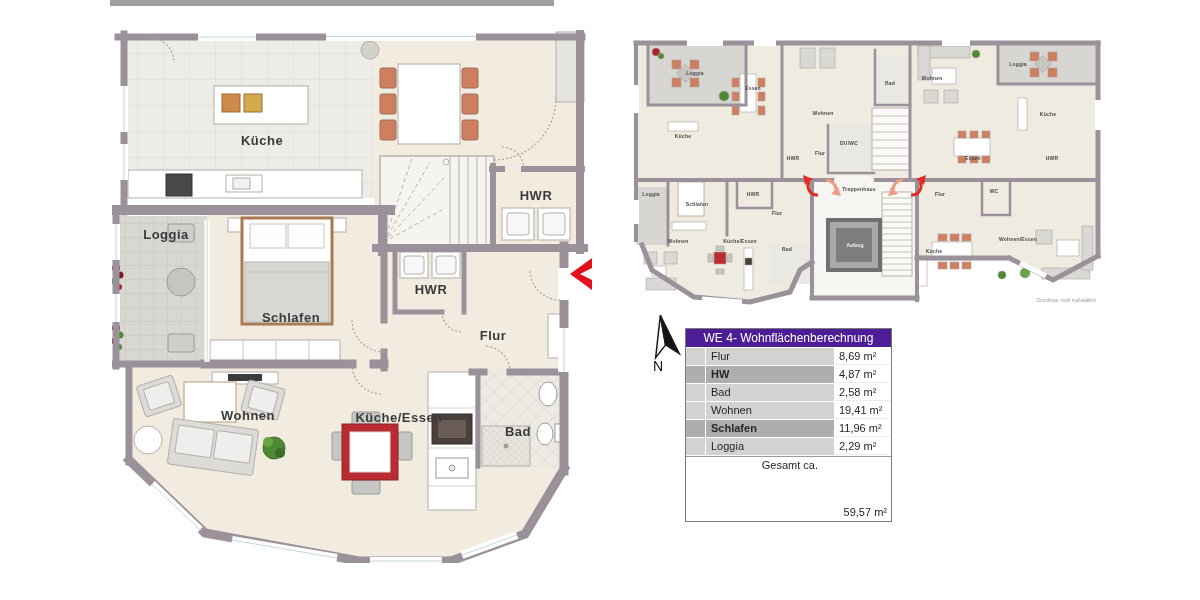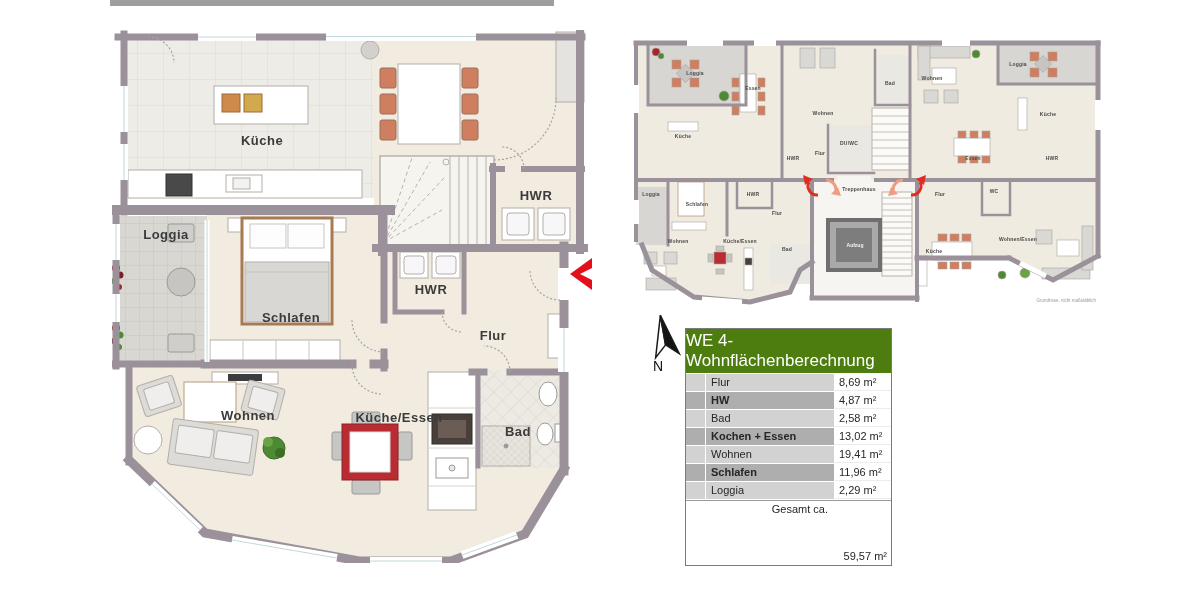--- a/index.html
+++ b/index.html
@@ -8,27 +8,27 @@
   .abs{position:absolute;}
   #top-bar{left:110px;top:0;width:444px;height:6px;background:#9e9e9e;}
   svg text{font-family:"Liberation Sans", sans-serif;}
   .room-label{font-size:13px;font-weight:600;fill:#3b3b3b;letter-spacing:.5px;}
   .ov-label{font-size:5px;font-weight:600;fill:#4a4a4a;letter-spacing:.2px;}
   .ov-label-light{font-size:5px;font-weight:600;fill:#f2f2f2;}
   .ov-caption{font-size:4.5px;fill:#9a9a9a;}
   
   #area-table{left:685px;top:328px;width:205px;border:1px solid #7a7a7a;background:#fff;
               font-size:11px;color:#262626;}
-  #area-table .thead{background:#4d7c0f;color:#fff;text-align:left;padding:2px 0;font-size:17px;}
+  #area-table .thead{background:#4c1d95;color:#fff;text-align:center;padding:2px 0;font-size:12px;}
   .trow{display:flex;gap:1px;margin-top:1px;line-height:14px;}
   .trow .c0{width:19px;}
   .trow .c1{flex:1;padding:1px 5px;}
   .trow .c2{width:48px;text-align:left;background:#fff;padding:1px 4px;border-bottom:1px solid #ececec;}
   .rl{background:#d2d2d2;} .rd{background:#aeaeae;font-weight:bold;}
-  .trow-total{display:flex;gap:1px;margin-top:1px;line-height:15px;border-top:1px solid #9a9a9a;justify-content:flex-end;}
+  .trow-total{display:flex;gap:11px;margin-top:1px;line-height:15px;border-top:1px solid #9a9a9a;justify-content:flex-end;}
   .trow-total .c01{flex:1;text-align:right;padding:1px 6px;background:#fff;}
   .trow-total .c2{width:48px;text-align:right;background:#fff;padding:1px 4px;margin-top:47px;}
 </style>
 </head>
 <body>
 
 <div id="top-bar" class="abs"></div>
 
 <svg class="abs" style="left:112px;top:28px" width="495" height="535" viewBox="0 0 495 535">
   <defs>
@@ -437,25 +437,20 @@
     <div class="c0 rd"></div>
     <div class="c1 rd">HW</div>
     <div class="c2">4,87 m²</div>
   </div>
   <div class="trow">
     <div class="c0 rl"></div>
     <div class="c1 rl">Bad</div>
     <div class="c2">2,58 m²</div>
   </div>
   <div class="trow">
-    <div class="c0 rd"></div>
-    <div class="c1 rd">Kochen + Essen</div>
-    <div class="c2">13,02 m²</div>
-  </div>
-  <div class="trow">
     <div class="c0 rl"></div>
     <div class="c1 rl">Wohnen</div>
     <div class="c2">19,41 m²</div>
   </div>
   <div class="trow">
     <div class="c0 rd"></div>
     <div class="c1 rd">Schlafen</div>
     <div class="c2">11,96 m²</div>
   </div>
   <div class="trow">

